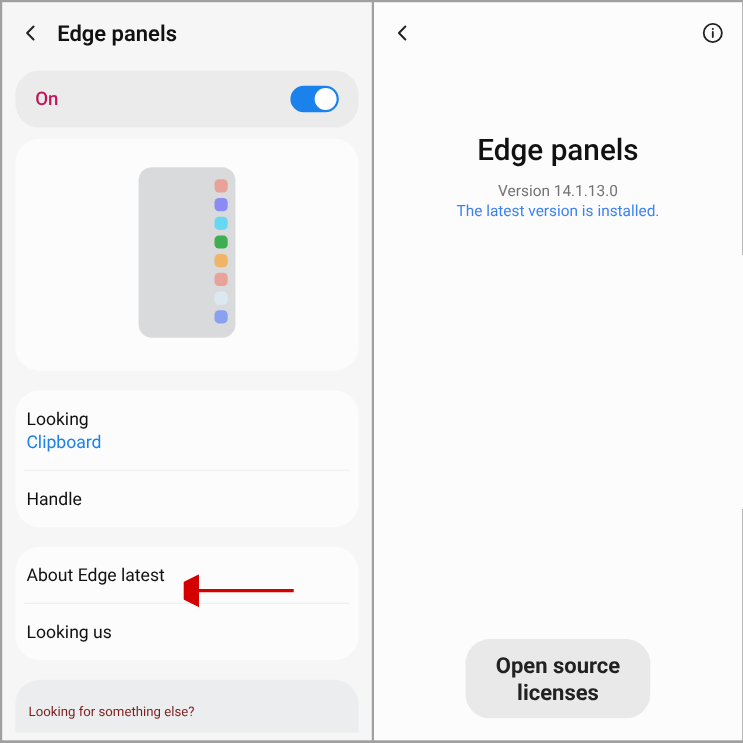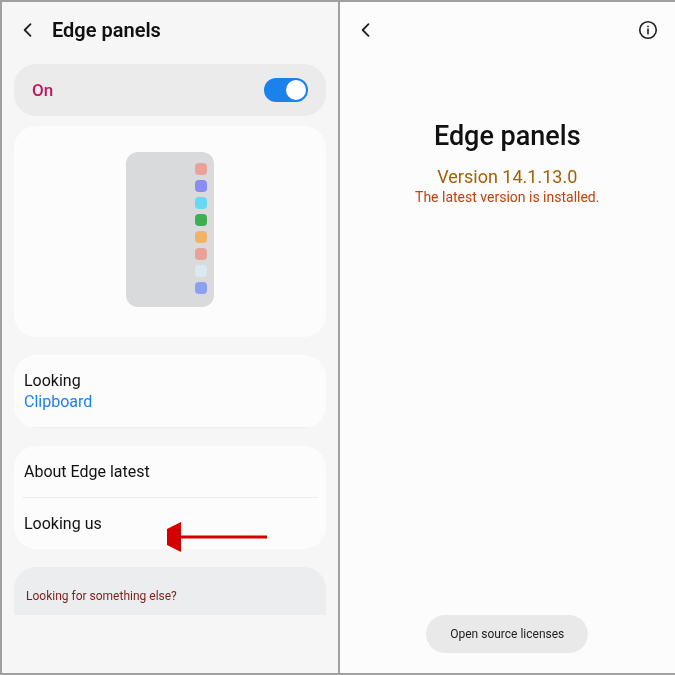--- a/index.html
+++ b/index.html
@@ -50,27 +50,27 @@
       margin: 0 12px; background: #ebedee; border-radius: 22px 22px 0 0; padding: 22px 12px 12px 12px;
       font-size: 12px; color: #7f1d1d;
     }
 
     .arrow { position:absolute; left:165px; top:520px; pointer-events:none; }
 
     
     .screen2 { background: #fcfcfc; }
     .about-center { text-align:center; margin-top: 62px; padding: 0 20px; }
     .about-title { font-size: 27px; font-weight: 500; color:#111; margin-bottom: 14px; }
-    .about-ver { font-size: 18px; color:#a16207; margin-bottom: 2px; }
-    .about-msg { font-size: 14px; color:#c2410c; }
+    .about-ver { font-size: 14px; color:#737373; margin-bottom: 2px; }
+    .about-msg { font-size: 14px; color:#3b82f6; }
 
     .footer-btn {
       position:absolute; left:50%; transform:translateX(-50%); bottom: 20px;
       background:#e9e9e9; border-radius: 22px; padding: 12px 24px; text-align:center;
-      font-size: 12px; color:#222; font-weight:400;
+      font-size: 20px; color:#222; font-weight:700;
     }
   </style>
 </head>
 <body>
 
 <div class="screen">
   <div class="header">
     <div class="back-btn">
       <svg width="20" height="20" viewBox="0 0 24 24" fill="none" stroke="#222" stroke-width="2.2" stroke-linecap="round" stroke-linejoin="round">
           <polyline points="15 5 8 12 15 19"></polyline>
@@ -98,20 +98,23 @@
         </div>
     </div>
   </div>
 
   <div class="section">
     <div class="row small-sub">
       <div>Looking</div>
       <div class="sub">Clipboard</div>
     </div>
     <div class="divider"></div>
+    <div class="row">
+      <span>Handle</span>
+    </div>
   </div>
 
   <div class="section">
     <div class="row">
       <span>About Edge latest</span>
     </div>
     <div class="divider"></div>
     <div class="row">
       <span>Looking us</span>
     </div>

